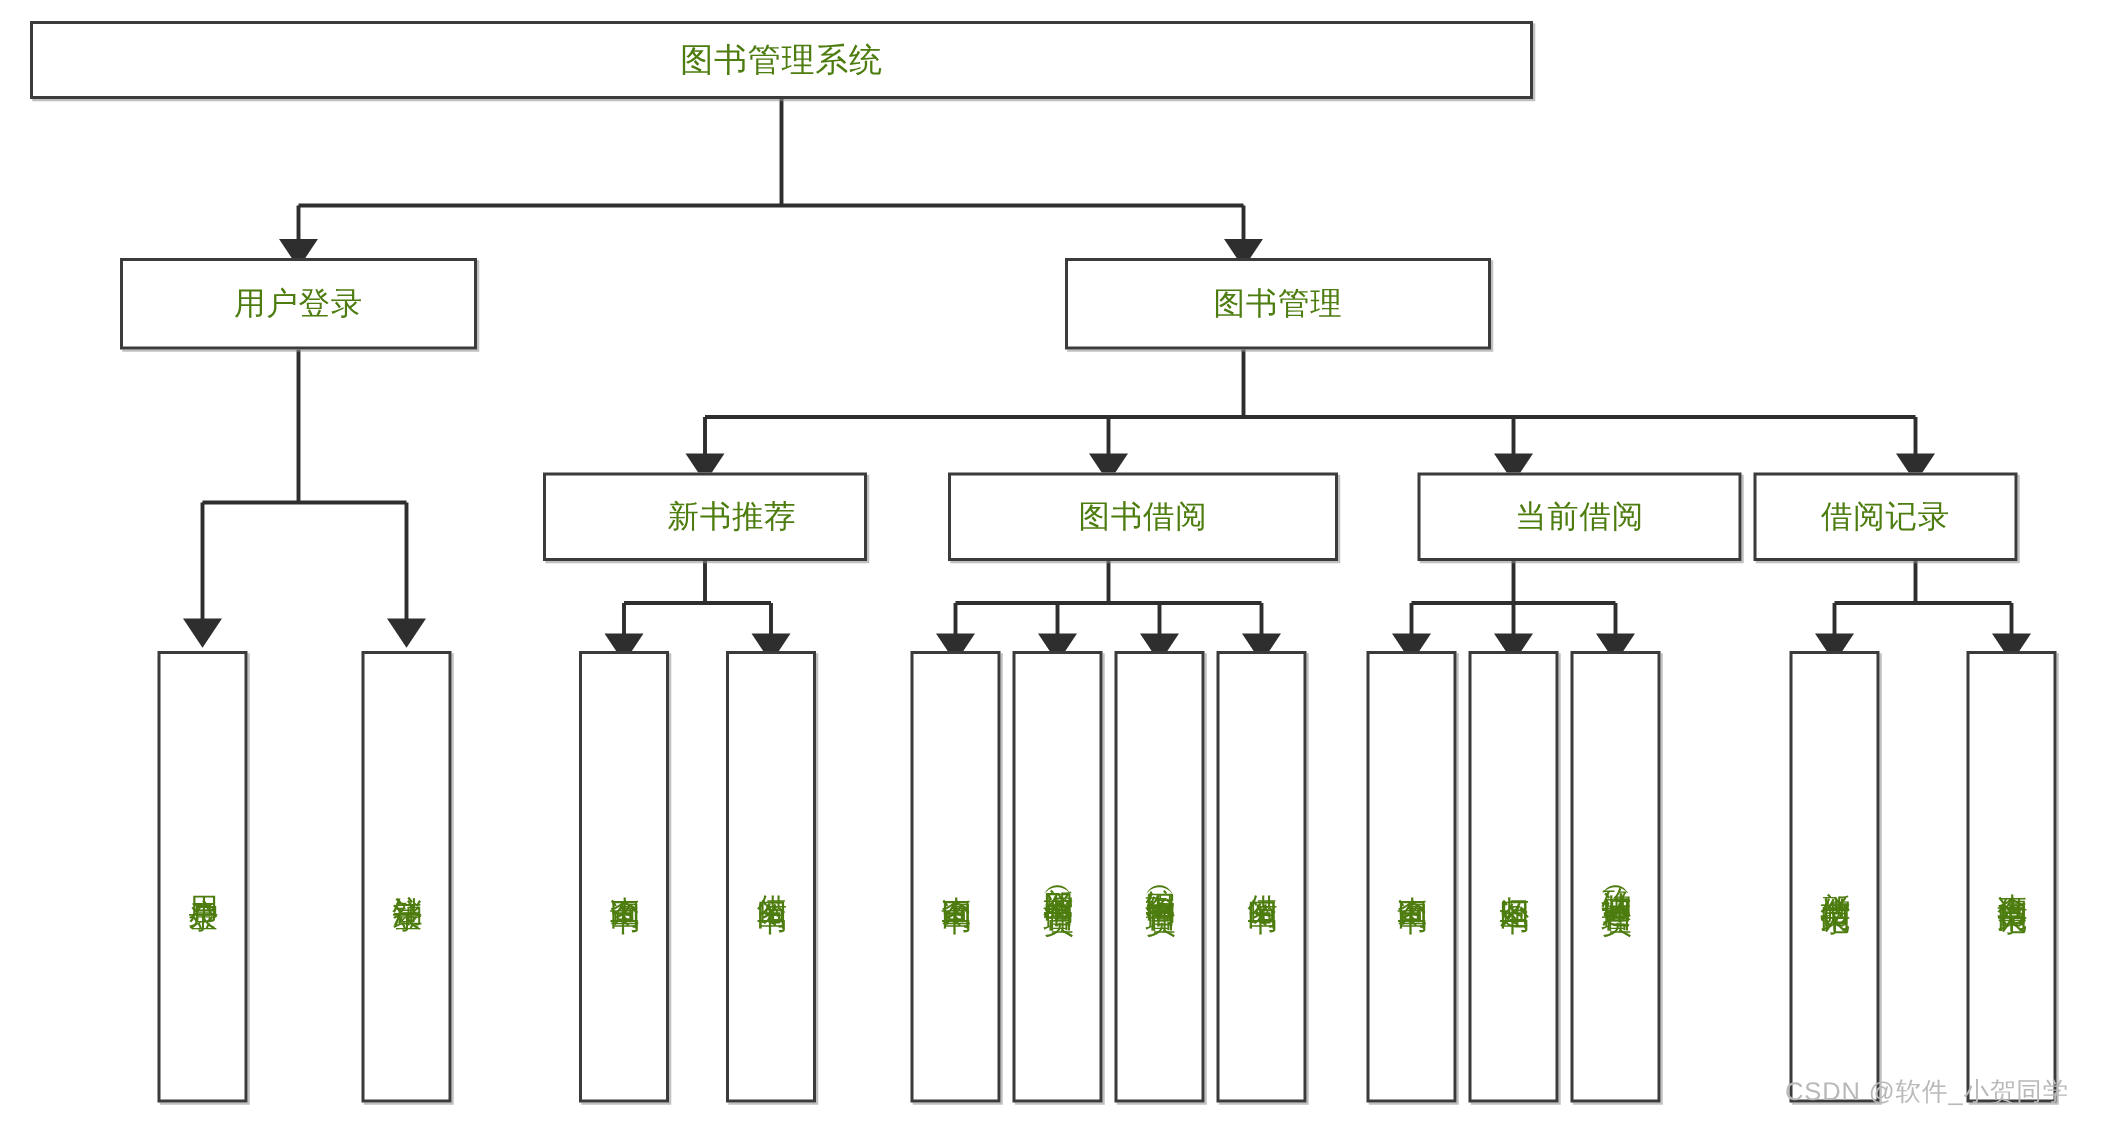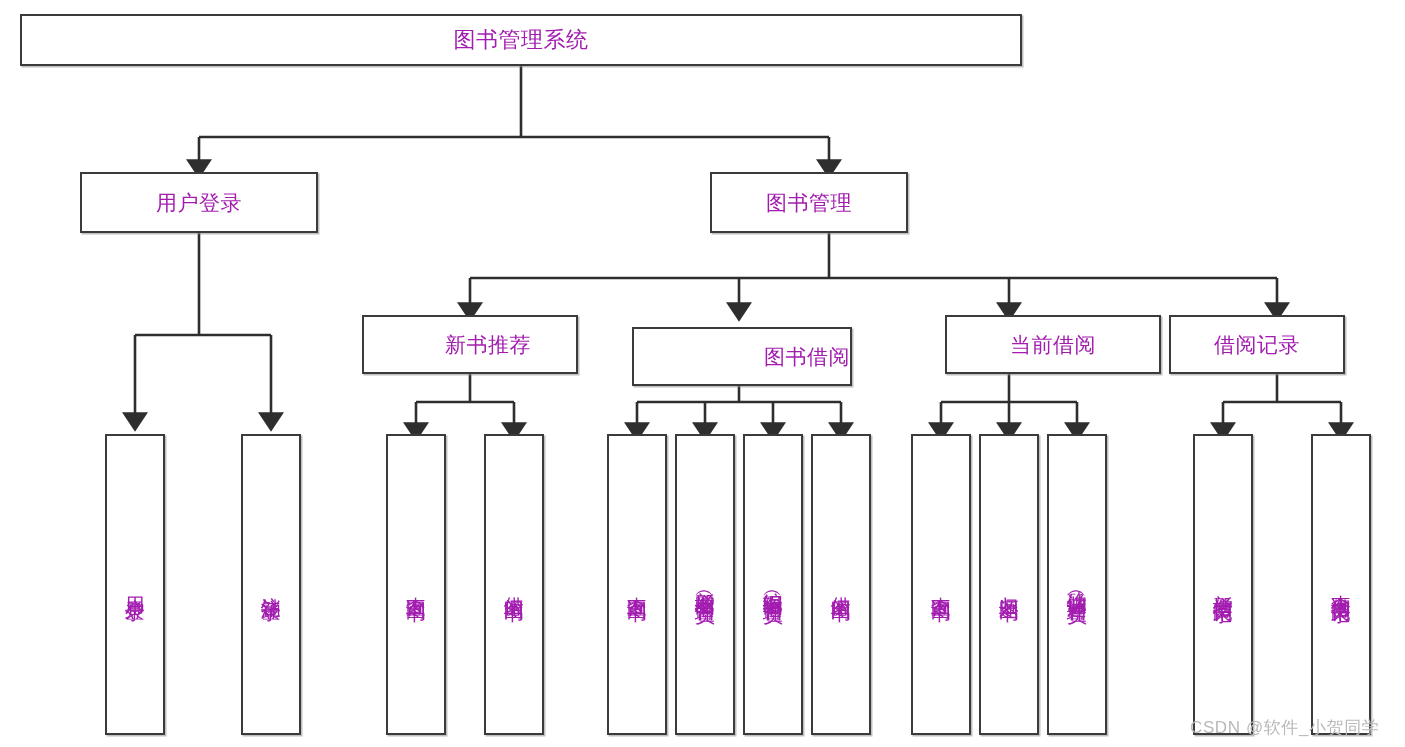--- a/index.html
+++ b/index.html
@@ -29,21 +29,21 @@
     position: absolute;
     box-sizing: border-box;
     border: 2px solid #3b3b3b;
     background: #ffffff;
     display: flex;
     align-items: center;
     justify-content: center;
     box-shadow: 1.5px 1.5px 0 rgba(140,140,140,0.55);
   }
   .node .label {
-    color: #a21caf;
+    color: #4d7c0f;
     font-size: 21px;
     line-height: 1.22;
     letter-spacing: 0.5px;
     text-align: center;
     white-space: nowrap;
   }
   .node.vert .label {
     writing-mode: vertical-rl;
     text-orientation: upright;
     white-space: normal;
@@ -117,28 +117,28 @@
     </g>
   </svg>
 
   <div class="node root" style="left:20px; top:14px; width:1002px; height:52px;">
     <span class="label">图书管理系统</span>
   </div>
 
   <div class="node" style="left:80px; top:172px; width:238px; height:61px;">
     <span class="label">用户登录</span>
   </div>
-  <div class="node" style="left:710px; top:172px; width:198px; height:61px;">
+  <div class="node" style="left:710px; top:172px; width:284px; height:61px;">
     <span class="label">图书管理</span>
   </div>
 
   <div class="node" style="left:362px; top:315px; width:216px; height:59px;padding-left:36px;">
     <span class="label">新书推荐</span>
   </div>
-  <div class="node" style="left:632px; top:327px; width:220px; height:59px;justify-content:flex-end;">
+  <div class="node" style="left:632px; top:315px; width:260px; height:59px;">
     <span class="label">图书借阅</span>
   </div>
   <div class="node" style="left:901px; top:315px; width:216px; height:59px;margin-left:44px;">
     <span class="label">当前借阅</span>
   </div>
   <div class="node" style="left:1169px; top:315px; width:176px; height:59px;align-items:center;">
     <span class="label">借阅记录</span>
   </div>
 
   <div class="node vert" style="left:105px; top:434px; width:60px; height:301px;">

